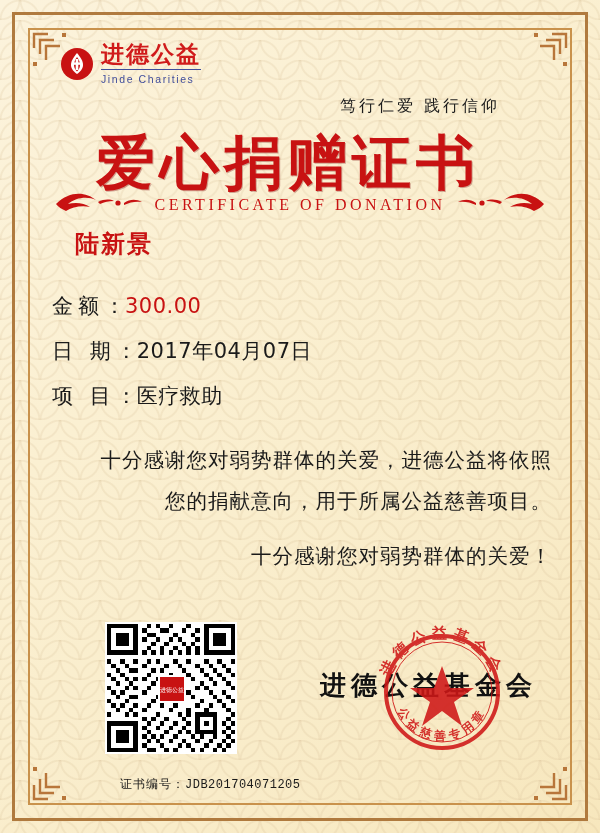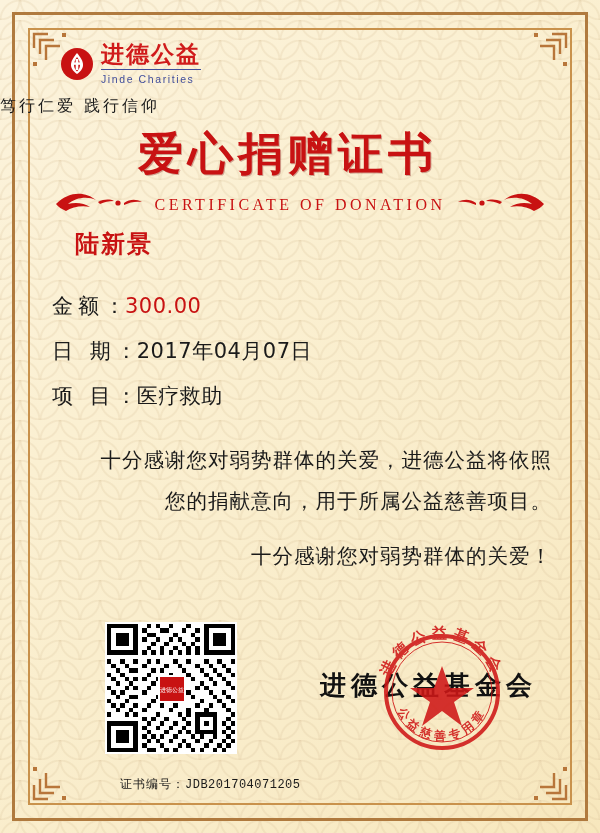--- a/index.html
+++ b/index.html
@@ -93,33 +93,33 @@
     padding-top: 3px;
     font-family: "Liberation Sans", sans-serif;
   }
 
   
   .slogan {
     position: absolute;
     top: 96px;
     left: 0;
     width: 500px;
-    text-align: left;
+    text-align: right;
     font-size: 16px;
     color: #1c1c1c;
     letter-spacing: 3px;
     font-family: "DejaVu Sans", sans-serif;
   }
   .main-title {
     position: absolute;
     top: 124px;
     left: 0;
     width: 576px;
     text-align: center;
-    font-size: 45px;
+    font-size: 59px;
     font-weight: bold;
     color: #c81212;
     letter-spacing: 5px;
     text-shadow: 1px 1px 0 rgba(130,20,20,0.35);
     font-family: "DejaVu Sans", sans-serif;
   }
   .sub-title-row {
     position: absolute;
     top: 186px;
     left: 0;

